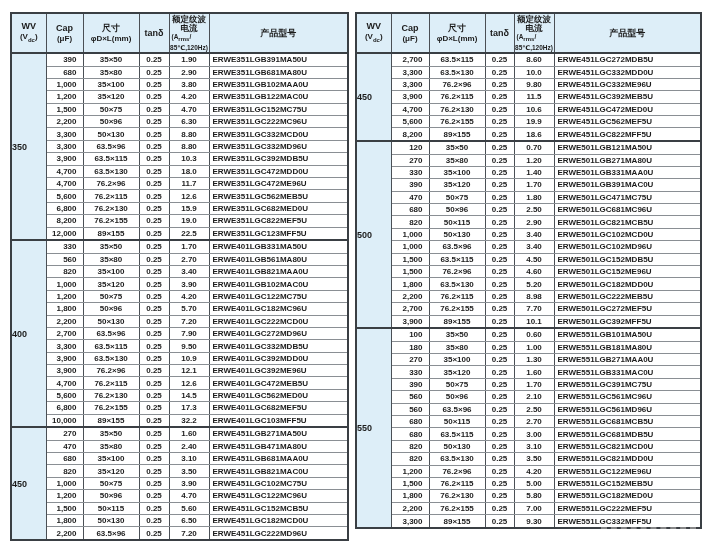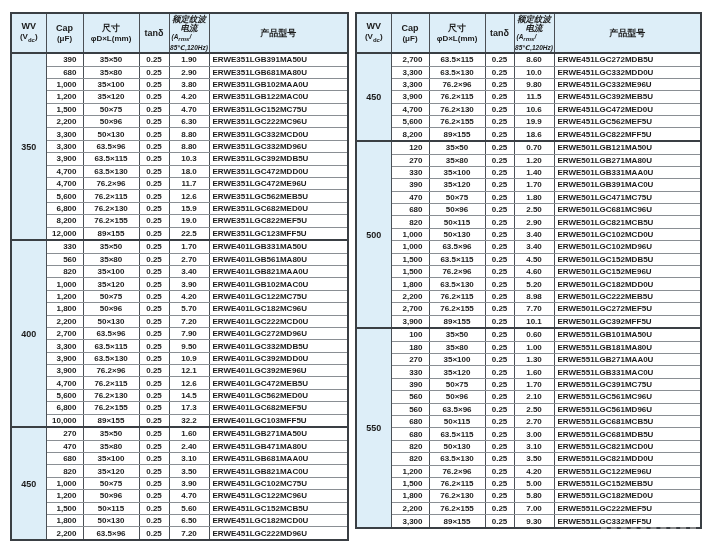--- a/index.html
+++ b/index.html
@@ -24,30 +24,30 @@
   }
   .spec thead tr{height:40px;}
   .spec th{
     background:#ddeef8;
     border-bottom:2px solid #3a3f44;
     font-size:9px;line-height:10px;
     text-align:center;vertical-align:middle;
   }
   .spec th .unit{font-size:8px;font-weight:bold;}
   .spec th sub{font-size:6px;}
-  .spec th.ripple-th{font-size:8.5px;line-height:9px;font-style:italic;}
+  .spec th.ripple-th{font-size:8.5px;line-height:9px;}
   .spec th .fine{font-size:6.5px;font-weight:bold;display:block;text-align:left;padding-left:2px;line-height:7px;}
   .spec th .fine2{font-size:6.5px;font-weight:bold;display:block;text-align:center;line-height:7px;}
   .spec td{
     font-size:8px;
     border-top:1px solid #8a8f94;border-bottom:1px solid #8a8f94;
     vertical-align:middle;
   }
   .spec td.wv{
-    background:#ddeef8;text-align:center;font-size:9px;
+    background:#ddeef8;text-align:left;font-size:9px;
     border-top:2px solid #3a3f44;border-bottom:2px solid #3a3f44;
   }
   .spec td.group-first{border-top:2px solid #3a3f44;}
   .spec td.cap{text-align:right;padding-right:6px;}
   .spec td.size{text-align:center;}
   .spec td.tan{text-align:center;}
   .spec td.ripple{text-align:center;}
   .spec td.model{text-align:left;padding-left:3px;font-size:8px;}
   #edge-artifact{
     position:absolute;left:601px;top:527px;width:95px;height:0;

